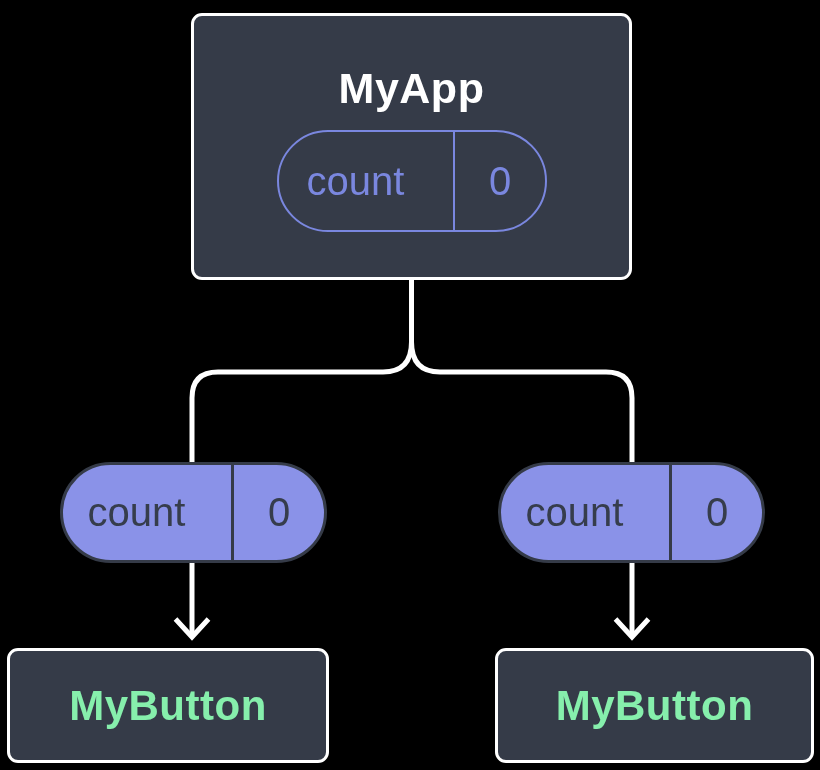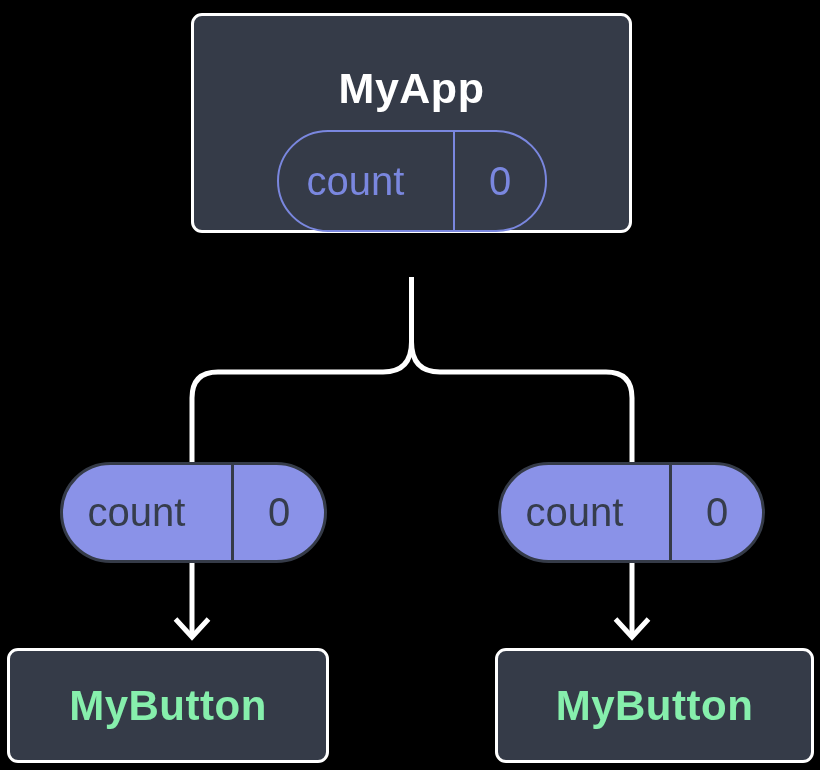--- a/index.html
+++ b/index.html
@@ -26,21 +26,21 @@
     position: absolute;
     background: #353B48;
     border: 3px solid #FFFFFF;
     border-radius: 11px;
     box-sizing: border-box;
   }
   .node-root {
     left: 191px;
     top: 13px;
     width: 441px;
-    height: 220px;
+    height: 267px;
   }
   .root-title {
     position: absolute;
     top: 48px;
     left: 0;
     width: 100%;
     text-align: center;
     color: #FFFFFF;
     font-size: 43px;
     font-weight: 700;

